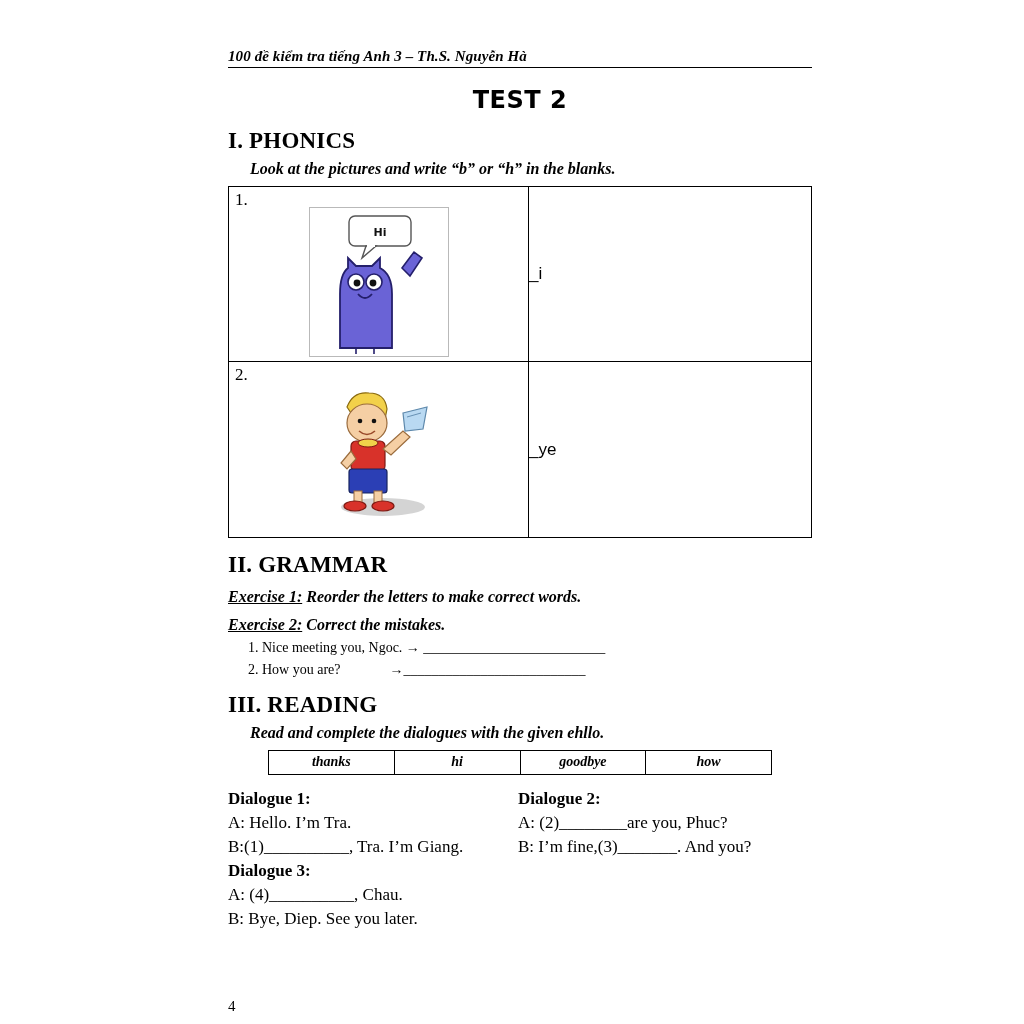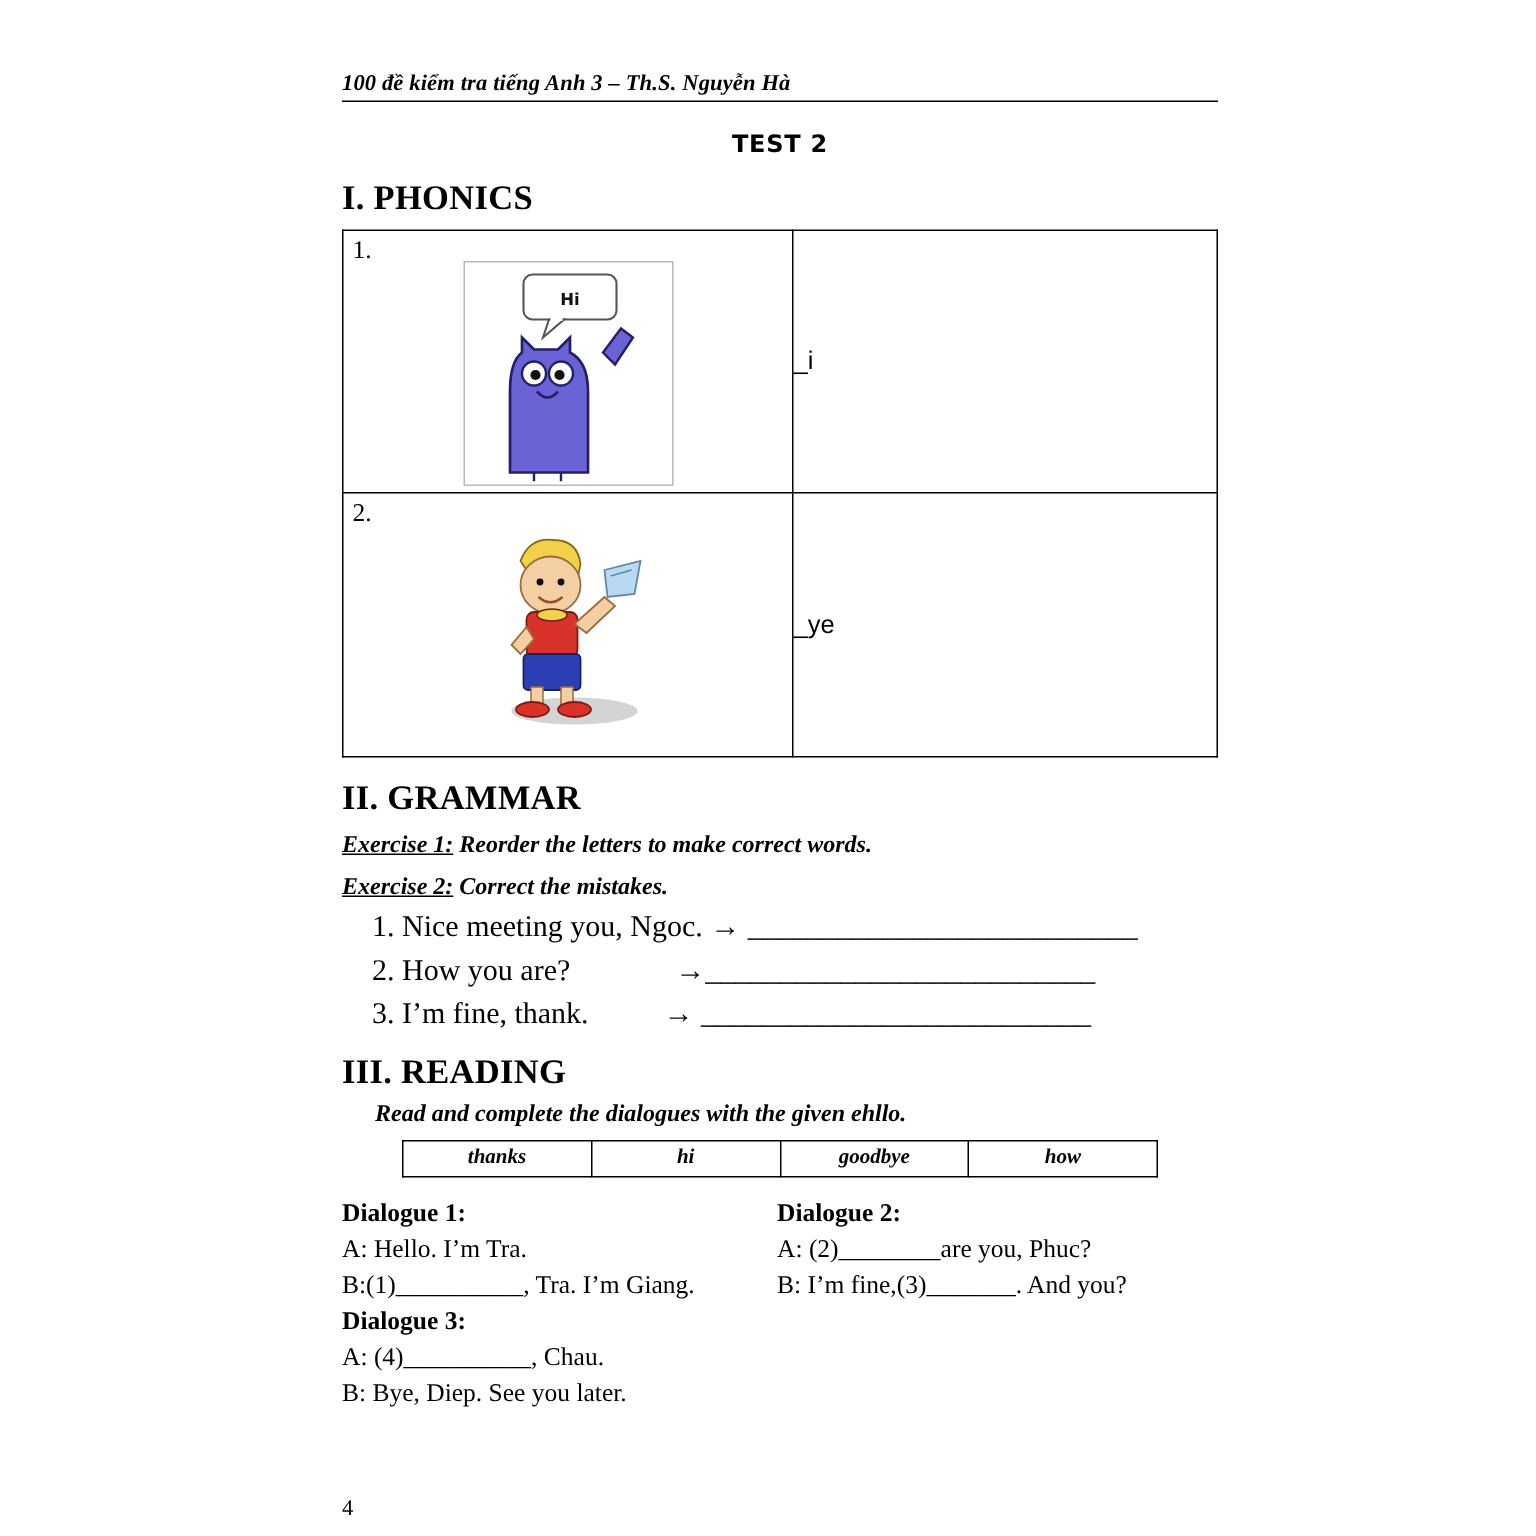--- a/index.html
+++ b/index.html
@@ -36,21 +36,21 @@
     font-size: 15px;
     padding-bottom: 2px;
     border-bottom: 1px solid #000;
     width: 584px;
     letter-spacing: 0.1px;
   }
   .test-title {
     text-align: center;
     font-family: "DejaVu Sans", sans-serif;
     font-weight: bold;
-    font-size: 16px;
+    font-size: 24px;
     margin-top: 18px;
     letter-spacing: 0.5px;
   }
   .section-title {
     font-family: "Liberation Serif", serif;
     font-weight: bold;
     font-size: 23px;
     margin-top: 14px;
     letter-spacing: 0.2px;
   }
@@ -135,21 +135,21 @@
     margin-top: 5px;
     margin-left: 26px;
     font-size: 17px;
     line-height: 23px;
   }
   .col-l { display: inline-block; width: 286px; }
   .col-r { display: inline-block; }
   .mistake-line {
     margin-top: 6px;
     margin-left: 20px;
-    font-size: 20px;
+    font-size: 14px;
     white-space: pre;
   }
   
   .words-table {
     margin: 8px auto 0 auto;
     border-collapse: collapse;
     width: 504px;
     table-layout: fixed;
   }
   .words-table td {
@@ -183,20 +183,21 @@
 
 <div class="page">
 
   <div class="content">
 
     <div class="header-line">100 đề kiểm tra tiếng Anh 3 – Th.S. Nguyễn Hà</div>
 
     <div class="test-title">TEST 2</div>
 
     <div class="section-title">I. PHONICS</div>
+    <div class="instruction">Look at the pictures and write “b” or “h” in the blanks.</div>
 
     <table class="phonics-table">
       <tbody>
           <tr>
         <td class="cell-img">
           <span class="cell-num">1.</span>
           <div class="img-box">
             <svg width="136" height="146" viewBox="0 0 136 146">
 
               <rect x="39" y="8" width="62" height="30" rx="6" ry="6" fill="#ffffff" stroke="#555" stroke-width="1.4"></rect>
@@ -272,21 +273,20 @@
     </div>
 
 
     <div class="ex-line">
       <span class="ex-label">Exercise 2:</span>
       <span class="ex-text">Correct the mistakes.</span>
     </div>
 
     <div class="mistake-line">1. Nice meeting you, Ngoc. → __________________________</div>
     <div class="mistake-line">2. How you are?              →__________________________</div>
-    <div class="mistake-line">3. I’m fine, thank.          → __________________________</div>
 
     <div class="section-title">III. READING</div>
     <div class="instruction">Read and complete the dialogues with the given ehllo.</div>
 
     <table class="words-table">
       <tbody>
           <tr>
         <td>thanks</td>
         <td>hi</td>
         <td>goodbye</td>

